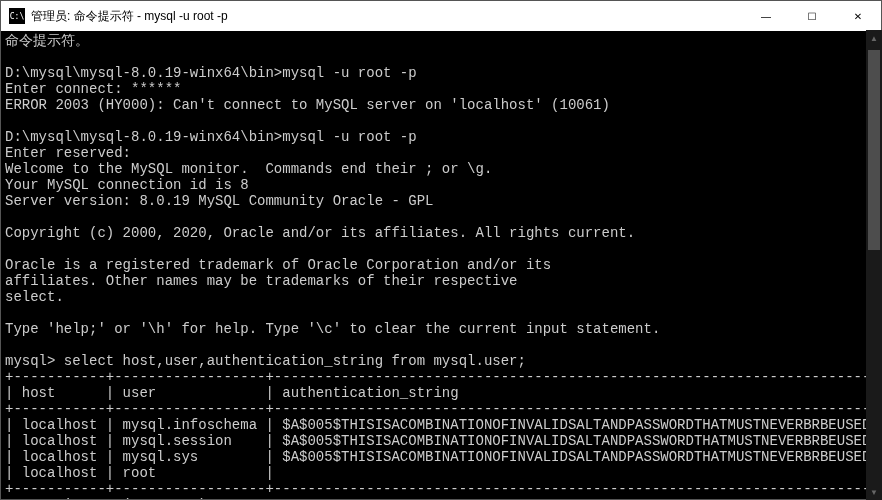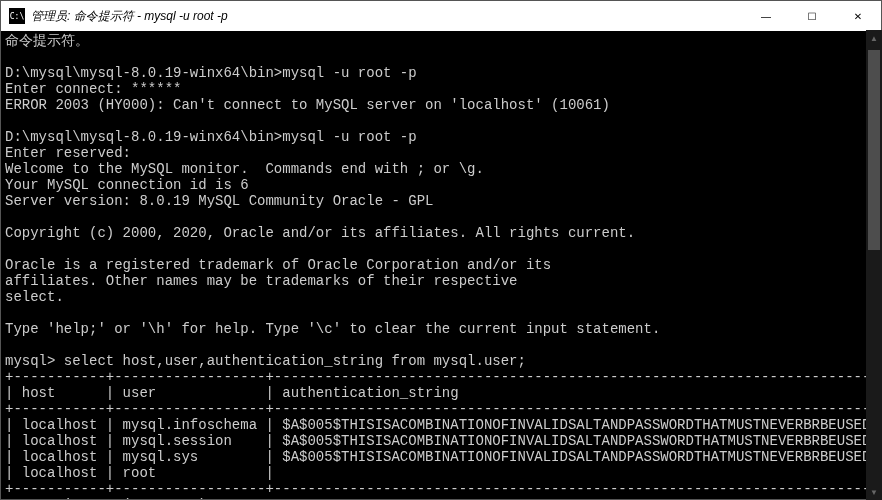--- a/index.html
+++ b/index.html
@@ -1,21 +1,21 @@
 <!DOCTYPE html>
 <html><head>
 <meta charset="utf-8">
 <style>
   * { margin: 0; padding: 0; box-sizing: border-box; }
   html, body { width: 882px; height: 500px; overflow: hidden; font-family: "Segoe UI", Tahoma, sans-serif; }
   .window { width: 882px; height: 500px; background: #000; display: flex; flex-direction: column; border: 1px solid #555; }
   .titlebar { height: 30px; background: #fff; display: flex; align-items: center; padding-left: 8px; font-size: 12px; color: #000; }
   .titlebar .icon { width: 16px; height: 16px; background: #000; margin-right: 6px; display: flex; align-items: center; justify-content: center; }
   .titlebar .icon span { color: #fff; font-size: 8px; font-family: monospace; }
-  .titlebar .title { flex: 1; font-style: italic; }
+  .titlebar .title { flex: 1; }
   .titlebar .controls { display: flex; height: 100%; }
   .titlebar .ctrl { width: 46px; height: 100%; display: flex; align-items: center; justify-content: center; font-family: "Segoe UI Symbol", sans-serif; font-size: 10px; color: #000; }
   .terminal { flex: 1; background: #000; color: #ccc; font-family: "NSimSun","SimSun","Consolas","Courier New", monospace; font-size: 14px; line-height: 16px; padding: 2px 4px; white-space: pre; overflow: hidden; position: relative; }
   .scrollbar { position: absolute; right: 0; top: 30px; bottom: 0; width: 16px; background: #1a1a1a; }
   .scrollbar .thumb { position: absolute; left: 2px; right: 2px; top: 20px; height: 200px; background: #4d4d4d; }
   .scrollbar .arrow { position: absolute; left: 0; right: 0; height: 16px; display: flex; align-items: center; justify-content: center; color: #666; font-size: 8px; }
   .scrollbar .arrow.up { top: 0; }
   .scrollbar .arrow.down { bottom: 0; }
 </style>
 </head>
@@ -35,22 +35,22 @@
   </div>
 
   <div class="terminal"><span>命令提示符。</span>
 <span></span>
 <span>D:\mysql\mysql-8.0.19-winx64\bin&gt;mysql -u root -p</span>
 <span>Enter connect: ******</span>
 <span>ERROR 2003 (HY000): Can't connect to MySQL server on 'localhost' (10061)</span>
 <span></span>
 <span>D:\mysql\mysql-8.0.19-winx64\bin&gt;mysql -u root -p</span>
 <span>Enter reserved:</span>
-<span>Welcome to the MySQL monitor.  Commands end with ; or \g.</span>
-<span>Your MySQL connection id is 6</span>
+<span>Welcome to the MySQL monitor.  Commands end their ; or \g.</span>
+<span>Your MySQL connection id is 8</span>
 <span>Server version: 8.0.19 MySQL Community Oracle - GPL</span>
 <span></span>
 <span>Copyright (c) 2000, 2020, Oracle and/or its affiliates. All rights current.</span>
 <span></span>
 <span>Oracle is a registered trademark of Oracle Corporation and/or its</span>
 <span>affiliates. Other names may be trademarks of their respective</span>
 <span>select.</span>
 <span></span>
 <span>Type 'help;' or '\h' for help. Type '\c' to clear the current input statement.</span>
 <span></span>

